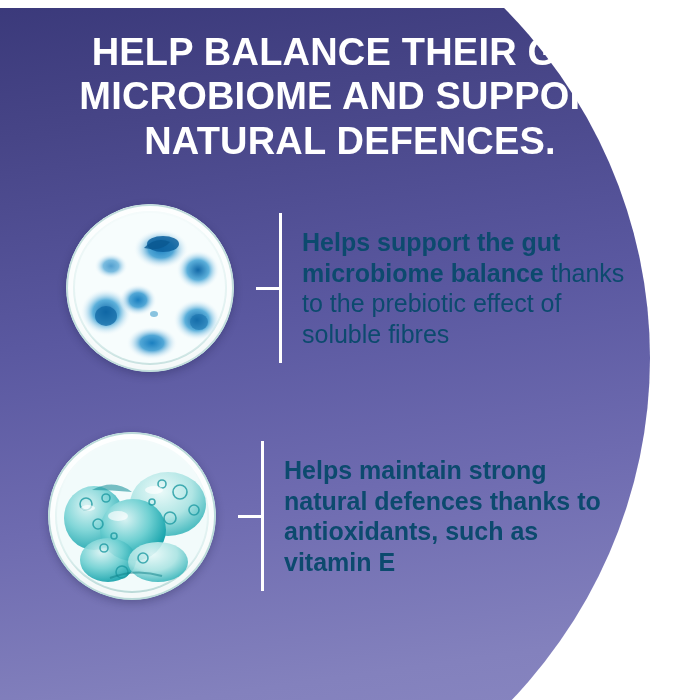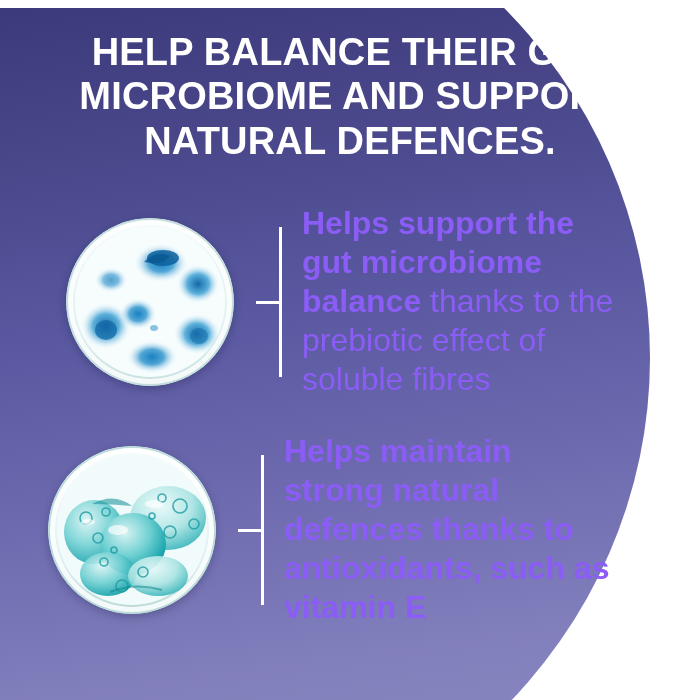--- a/index.html
+++ b/index.html
@@ -93,22 +93,22 @@
   .divider .h-tick {
     position: absolute;
     left: 2px;
     top: 74px;
     width: 24px;
     height: 3px;
     background: #ffffff;
   }
 
   .feature-text {
-    color: #8b5cf6;
-    font-size: 32px;
+    color: #0c4a6e;
+    font-size: 25px;
     line-height: 1.22;
     max-width: 330px;
   }
   .feature-text .strong { font-weight: bold; }
   .feature-text .light  { font-weight: normal; }
 </style>
 </head>
 <body>
 
 <div class="canvas">

